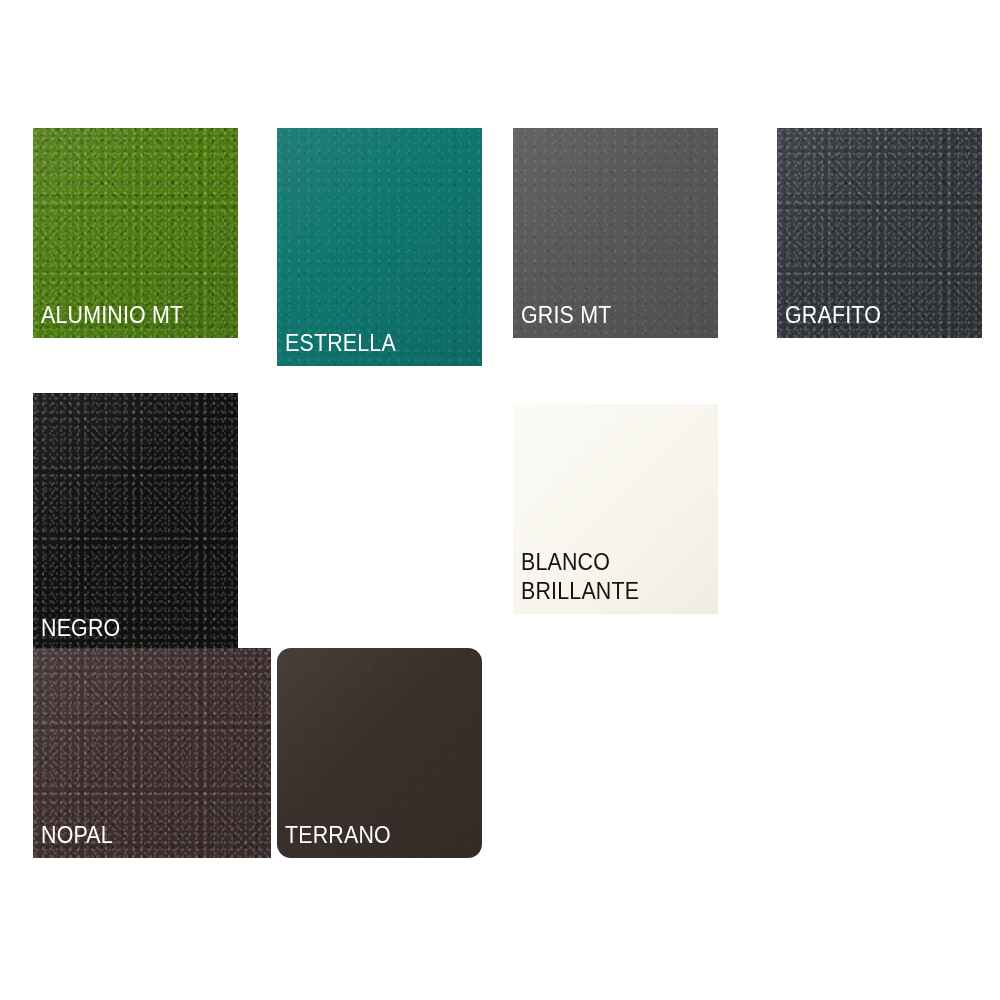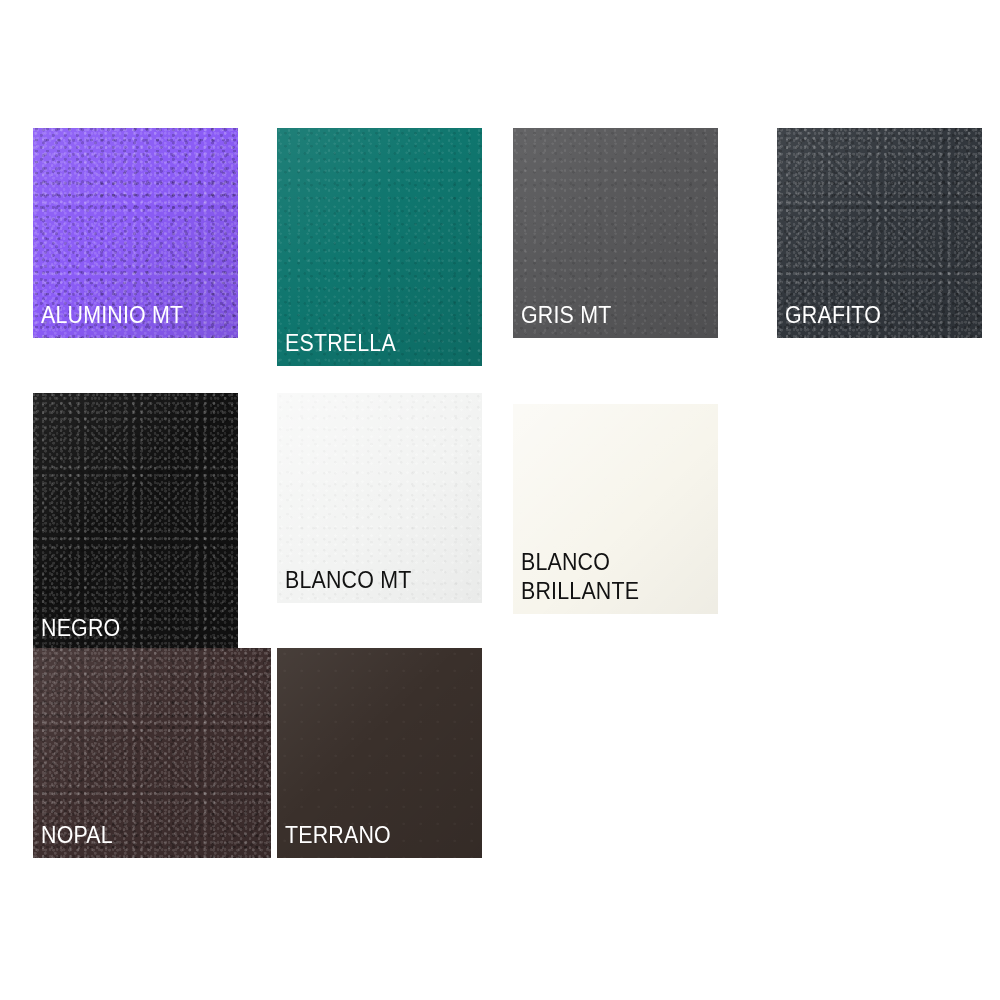--- a/index.html
+++ b/index.html
@@ -93,21 +93,21 @@
     transform: scaleX(0.93);
     transform-origin: left bottom;
   }
   .label-light { color: #ffffff; }
   .label-dark  { color: #1a1a1a; }
 </style>
 </head>
 <body>
 
 <div id="swatch-board">
-    <div class="swatch" style="left: 33px; top: 128px; width: 205px; height: 210px; background: #8b5cf6;">
+    <div class="swatch" style="left: 33px; top: 128px; width: 205px; height: 210px; background: #4d7c0f;">
       <div class="tex tex-heavy"></div>
       <div class="sheen" style="background: linear-gradient(135deg, rgba(255, 255, 255, 0.07) 0%, rgba(255, 255, 255, 0) 45%, rgba(0, 0, 0, 0.1) 100%);"></div>
       <div class="swatch-label label-light" style="color: rgb(255, 255, 255);">ALUMINIO MT</div>
     </div>
     <div class="swatch" style="left: 277px; top: 128px; width: 205px; height: 238px; background: #0f766e; text-decoration: underline;">
       <div class="tex tex-medium"></div>
       <div class="sheen" style="background: linear-gradient(135deg, rgba(255, 255, 255, 0.07) 0%, rgba(255, 255, 255, 0) 45%, rgba(0, 0, 0, 0.1) 100%);"></div>
       <div class="swatch-label label-light" style="color: rgb(255, 255, 255);">ESTRELLA</div>
     </div>
     <div class="swatch" style="left: 513px; top: 128px; width: 205px; height: 210px; background: rgb(88, 88, 90);">
@@ -118,34 +118,29 @@
     <div class="swatch" style="left: 757px; top: 128px; width: 205px; height: 210px; background: rgb(50, 55, 61); margin-left: 20px;">
       <div class="tex tex-heavy"></div>
       <div class="sheen" style="background: linear-gradient(135deg, rgba(255, 255, 255, 0.07) 0%, rgba(255, 255, 255, 0) 45%, rgba(0, 0, 0, 0.1) 100%);"></div>
       <div class="swatch-label label-light" style="color: rgb(255, 255, 255);">GRAFITO</div>
     </div>
     <div class="swatch" style="left: 33px; top: 393px; width: 205px; height: 258px; background: rgb(18, 18, 18);">
       <div class="tex tex-heavy"></div>
       <div class="sheen" style="background: linear-gradient(135deg, rgba(255, 255, 255, 0.07) 0%, rgba(255, 255, 255, 0) 45%, rgba(0, 0, 0, 0.1) 100%);"></div>
       <div class="swatch-label label-light" style="color: rgb(255, 255, 255);">NEGRO</div>
     </div>
-    <div class="swatch" style="left: 277px; top: 393px; width: 205px; height: 210px; background: rgb(242, 243, 242);">
-      <div class="tex tex-light"></div>
-      <div class="sheen" style="background: linear-gradient(135deg, rgba(255, 255, 255, 0.55) 0%, rgba(255, 255, 255, 0) 55%, rgba(0, 0, 0, 0.035) 100%);"></div>
-      <div class="swatch-label label-dark" style="color: rgb(18, 18, 18);">BLANCO MT</div>
-    </div>
     <div class="swatch" style="left: 513px; top: 404px; width: 205px; height: 210px; background: rgb(247, 245, 236);">
       <div class="tex tex-flat"></div>
       <div class="sheen" style="background: linear-gradient(135deg, rgba(255, 255, 255, 0.55) 0%, rgba(255, 255, 255, 0) 55%, rgba(0, 0, 0, 0.035) 100%);"></div>
       <div class="swatch-label label-dark" style="color: rgb(18, 18, 18);">BLANCO
 BRILLANTE</div>
     </div>
     <div class="swatch" style="left: 33px; top: 648px; width: 238px; height: 210px; background: rgb(63, 47, 47);">
       <div class="tex tex-heavy"></div>
       <div class="sheen" style="background: linear-gradient(135deg, rgba(255, 255, 255, 0.07) 0%, rgba(255, 255, 255, 0) 45%, rgba(0, 0, 0, 0.1) 100%);"></div>
       <div class="swatch-label label-light" style="color: rgb(255, 255, 255);">NOPAL</div>
     </div>
-    <div class="swatch" style="left: 277px; top: 648px; width: 205px; height: 210px; background: rgb(58, 48, 43);">
+    <div class="swatch" style="left: 277px; top: 648px; width: 205px; height: 210px; background: rgb(58, 48, 43); border-radius: 14px;">
       <div class="tex tex-flat"></div>
       <div class="sheen" style="background: linear-gradient(135deg, rgba(255, 255, 255, 0.07) 0%, rgba(255, 255, 255, 0) 45%, rgba(0, 0, 0, 0.1) 100%);"></div>
       <div class="swatch-label label-light" style="color: rgb(255, 255, 255);">TERRANO</div>
     </div>
   </div>
 
 </body></html>

